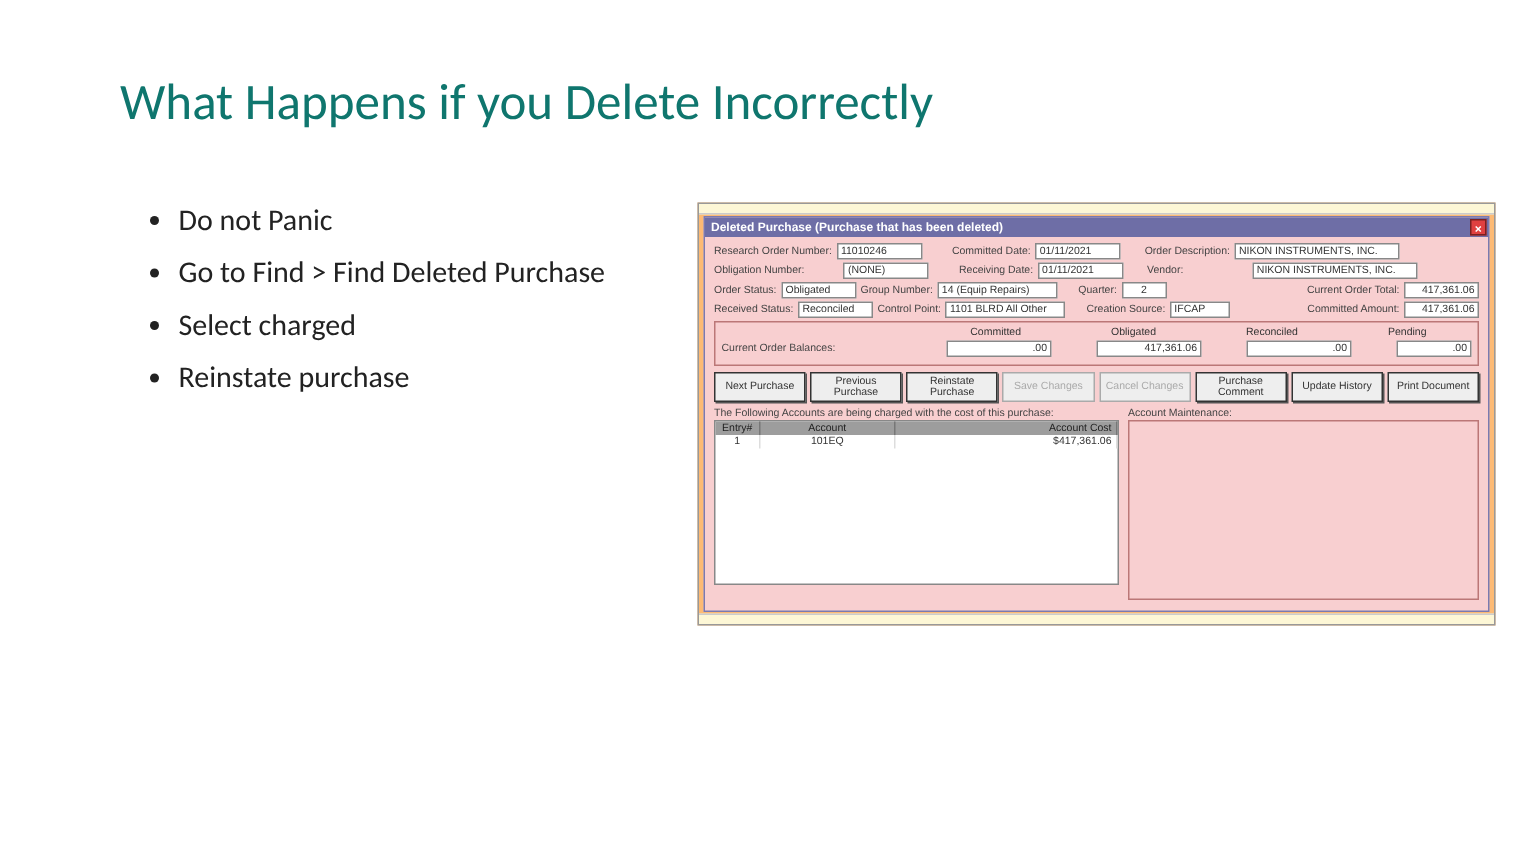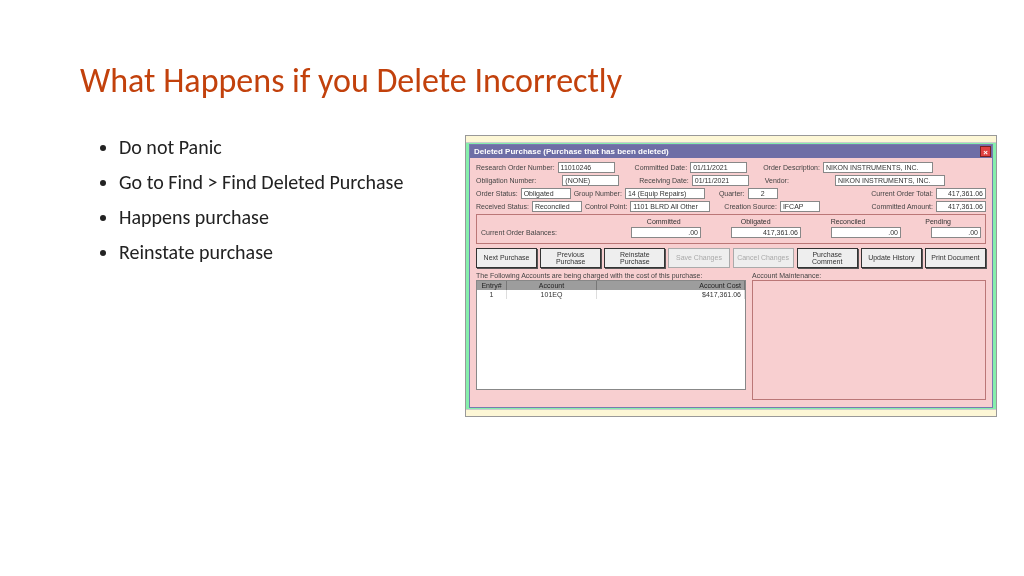--- a/index.html
+++ b/index.html
@@ -1,23 +1,23 @@
 <!DOCTYPE html>
 <html><head>
 <meta charset="utf-8">
 <style>
   * { box-sizing: border-box; margin: 0; padding: 0; }
   body { width: 1024px; height: 576px; background: #fff; font-family: Arial, Helvetica, sans-serif; position: relative; overflow: hidden; }
 
-  .slide-title { position: absolute; left: 80px; top: 60px; font-size: 34px; font-weight: 400; color: #c2410c; font-family: Calibri, Arial, sans-serif; }
+  .slide-title { position: absolute; left: 80px; top: 48px; font-size: 34px; font-weight: 400; color: #0f766e; font-family: Calibri, Arial, sans-serif; }
 
   .bullets { position: absolute; left: 101px; top: 135px; width: 330px; font-family: Calibri, Arial, sans-serif; }
   .bullets li { font-size: 20px; color: #222; margin-bottom: 10px; list-style: disc; margin-left: 18px; line-height: 1.25; }
 
-  .app-shot { position: absolute; left: 465px; top: 135px; width: 532px; height: 282px; background: #86efac; border: 1px solid #999; overflow: hidden; }
+  .app-shot { position: absolute; left: 465px; top: 135px; width: 532px; height: 282px; background: #fdba74; border: 1px solid #999; overflow: hidden; }
   .app-shot .grid-top, .app-shot .grid-bot { position:absolute; left:0; right:0; height:7px; background:#fdf7d6; border-bottom:1px solid #ccc; }
   .app-shot .grid-top { top:0; } .app-shot .grid-bot { bottom:0; top:auto; border-top:1px solid #ccc; border-bottom:none;}
 
   .dlg { position:absolute; left:3px; top:8px; right:3px; bottom:8px; background:#f8cfd0; border:1px solid #7a7ab0; font-size:8px; color:#333; }
   .dlg-title { height:13px; background:#6e6ea6; color:#fff; font-weight:bold; padding:1px 4px; display:flex; align-items:center; position:relative; }
   .dlg-close { position:absolute; right:1px; top:1px; width:11px; height:11px; background:#e04040; color:#fff; text-align:center; line-height:11px; font-size:8px; border:1px solid #7a2020; cursor:pointer; }
 
   .form-area { padding:4px 6px; }
   .row { display:flex; align-items:center; margin-bottom:2px; gap:3px; }
   .lbl { color:#444; font-size:7px; white-space:nowrap; }
@@ -45,21 +45,21 @@
   .maint { flex:1; border:1px solid #b77; height:120px; }
 </style>
 </head>
 <body>
 
 <h1 class="slide-title">What Happens if you Delete Incorrectly</h1>
 
 <ul class="bullets">
   <li>Do not Panic</li>
   <li>Go to Find &gt; Find Deleted Purchase</li>
-  <li>Happens purchase</li>
+  <li>Select charged</li>
   <li>Reinstate purchase</li>
 </ul>
 
 <div class="app-shot">
   <div class="grid-top"></div>
     <div class="grid-bot"></div>
   <div class="dlg">
     <div class="dlg-title">
       <span>Deleted Purchase (Purchase that has been deleted)</span>
       <span class="dlg-close">×</span>

